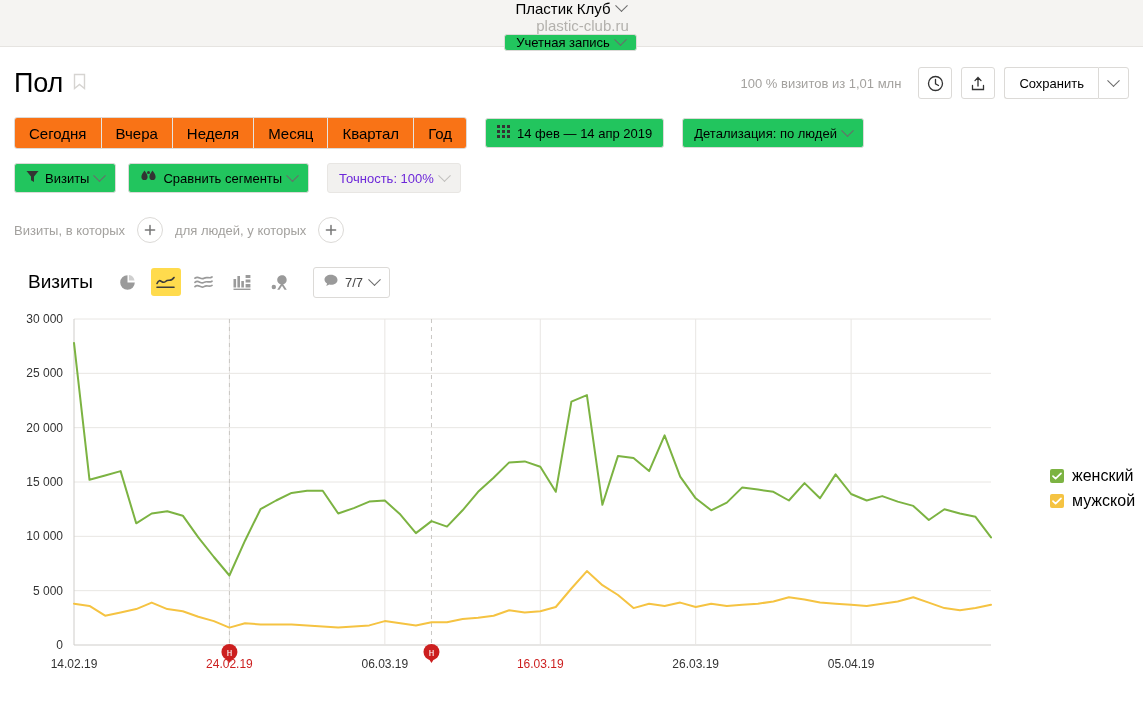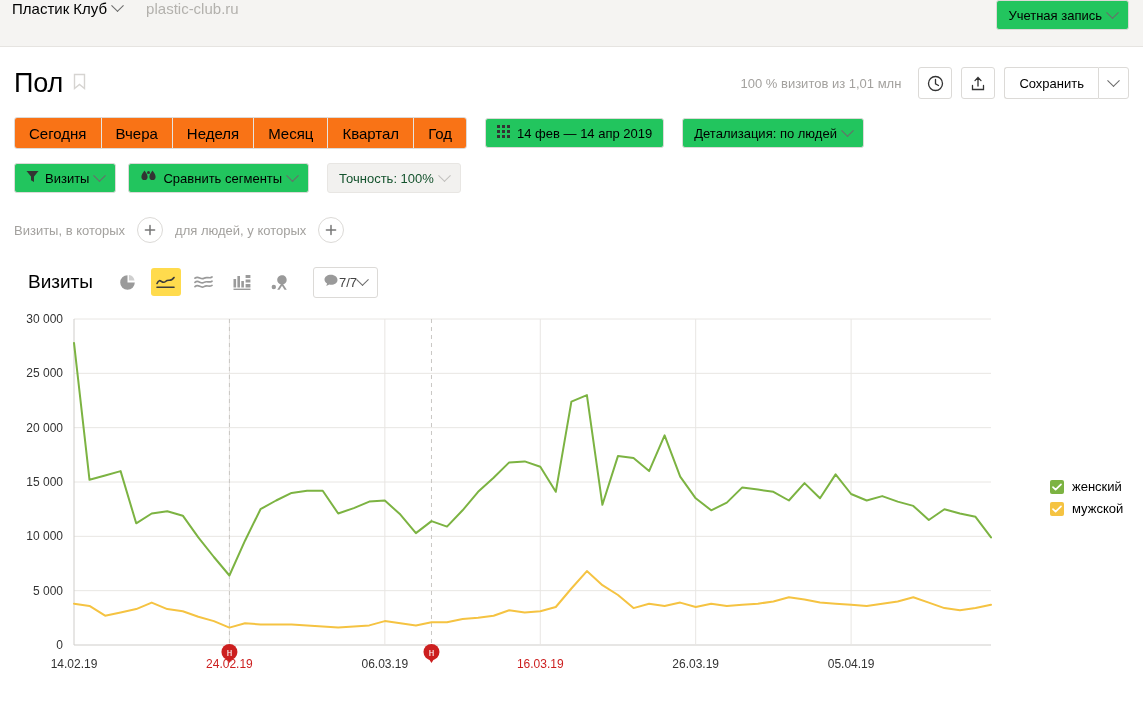--- a/index.html
+++ b/index.html
@@ -12,22 +12,23 @@
     color: #000;
     overflow: hidden;
   }
 
   
   .topbar {
     height: 47px;
     background: #f5f4f2;
     border-bottom: 1px solid #e6e4e1;
     display: flex;
-    align-items: flex-start;
+    align-items: center;
     padding: 0 14px 0 12px;
+    flex-direction: column;
   }
   .counter-name {
     font-size: 15px;
     color: #000;
     display: flex;
     align-items: center;
     gap: 6px;
     cursor: pointer;
   }
   .counter-domain {
@@ -147,21 +148,21 @@
   .gap-18 { width: 18px; flex: none; }
   .gap-12 { width: 12px; flex: none; }
 
   .controls-row2 {
     display: flex;
     align-items: center;
     padding: 0 14px;
     margin-top: 14px;
   }
   .btn.disabled {
-    color: #14532d;
+    color: #6d28d9;
     background: #f2f1ef;
     border-color: #e8e6e3;
     cursor: default;
   }
   .btn.disabled .chev { border-color: #c2c0bd; }
 
   
   .filter-row {
     display: flex;
     align-items: center;
@@ -205,39 +206,39 @@
   }
   .vis-ico.active { background: #ffdb4d; }
   .comment-btn {
     border: 1px solid #dcdad7;
     border-radius: 3px;
     background: #fff;
     height: 31px;
     padding: 0 10px;
     display: inline-flex;
     align-items: center;
-    gap: 1px;
+    gap: 7px;
     font-size: 13px;
     color: #444;
     cursor: pointer;
     margin-left: 10px;
   }
 
   
   .chart-area {
     position: relative;
     margin-top: 10px;
     height: 380px;
   }
   .chart-svg { display: block; }
   .legend {
     position: absolute;
     left: 1050px;
-    top: 172px;
-    font-size: 13px;
+    top: 160px;
+    font-size: 16px;
   }
   .legend-item {
     display: flex;
     align-items: center;
     gap: 8px;
     margin-bottom: 7px;
     cursor: pointer;
   }
   .lg-box {
     width: 14px; height: 14px;

